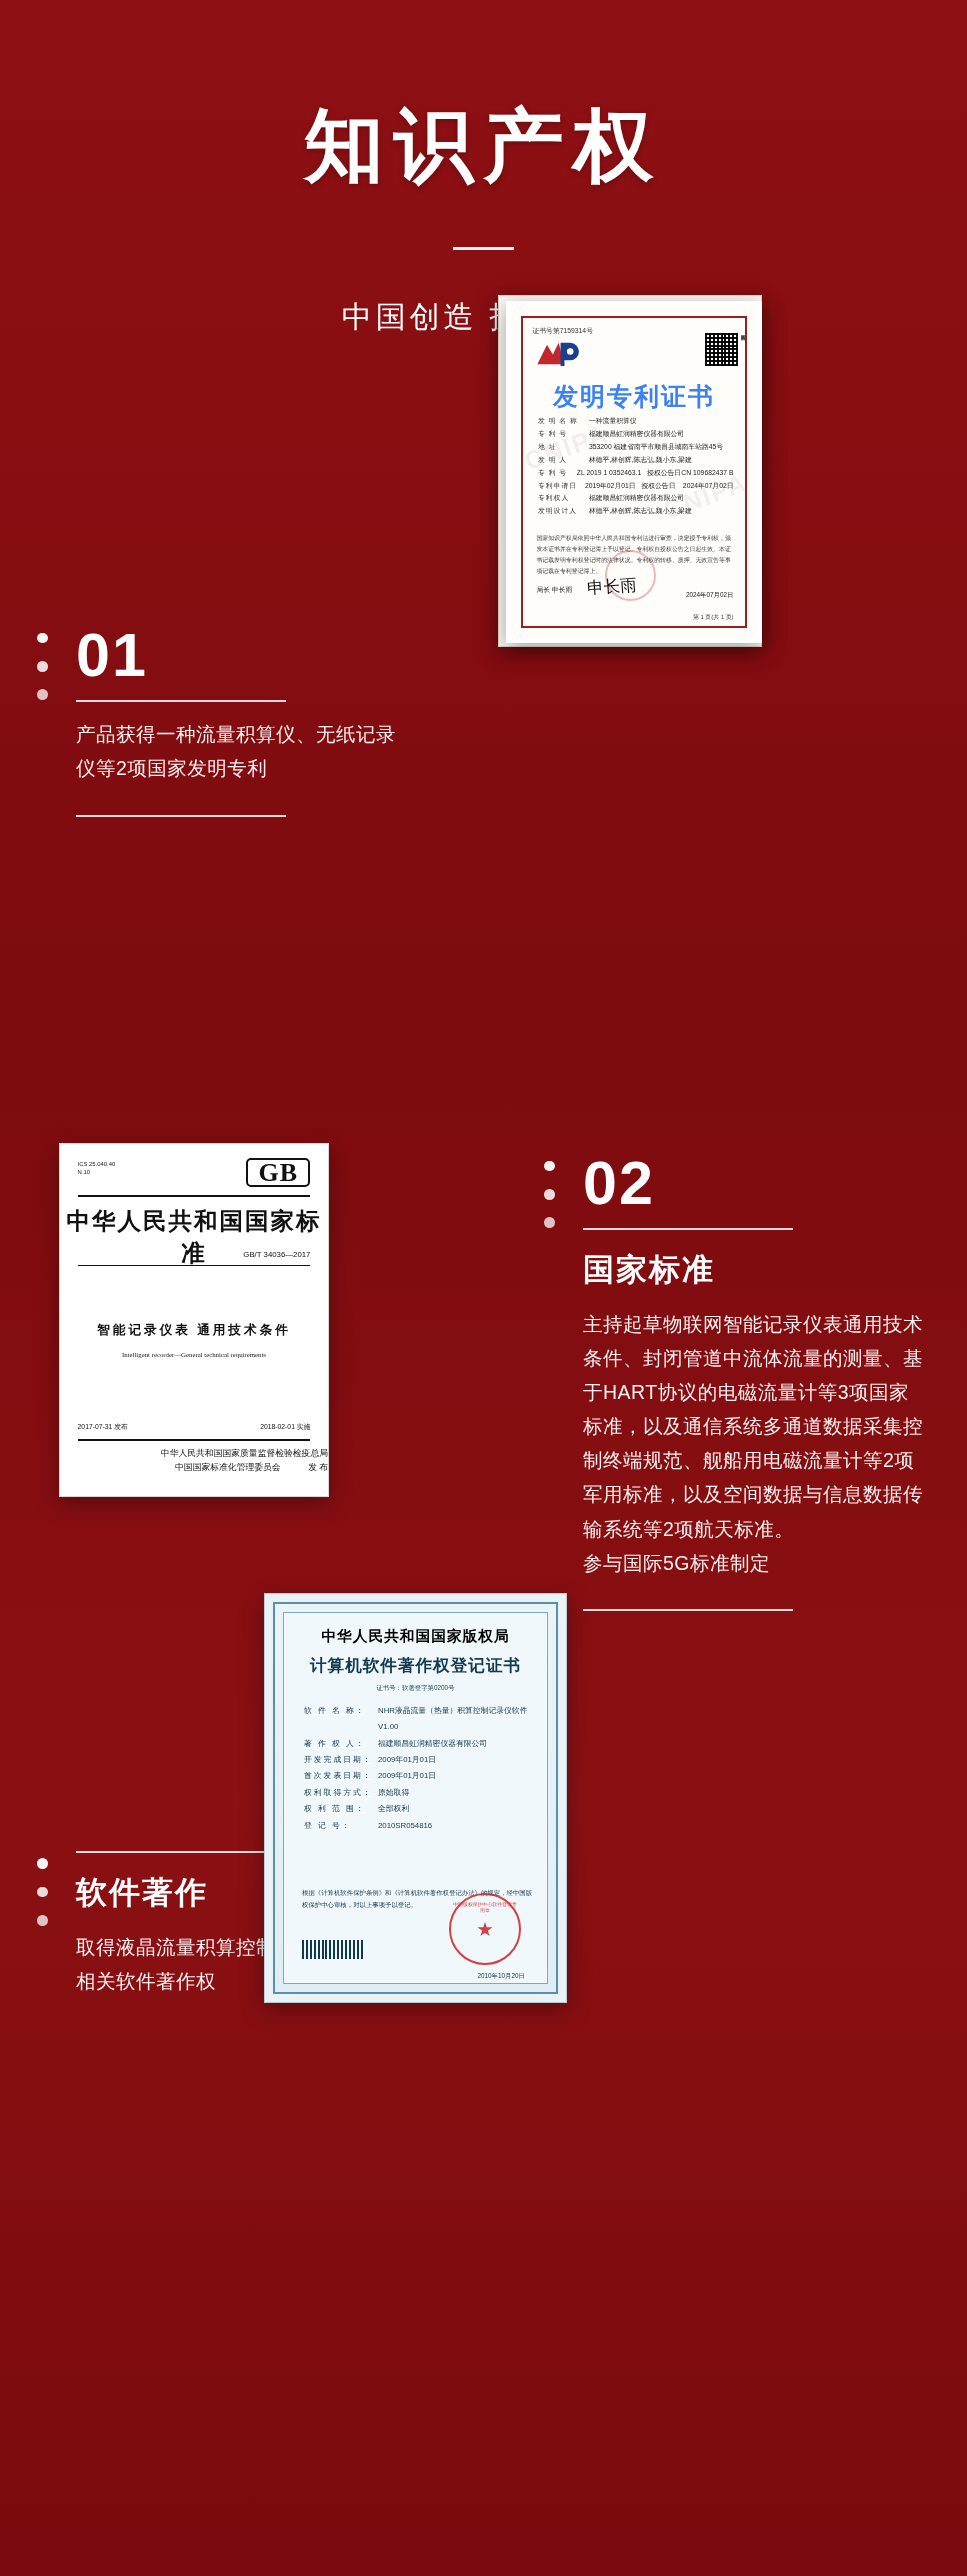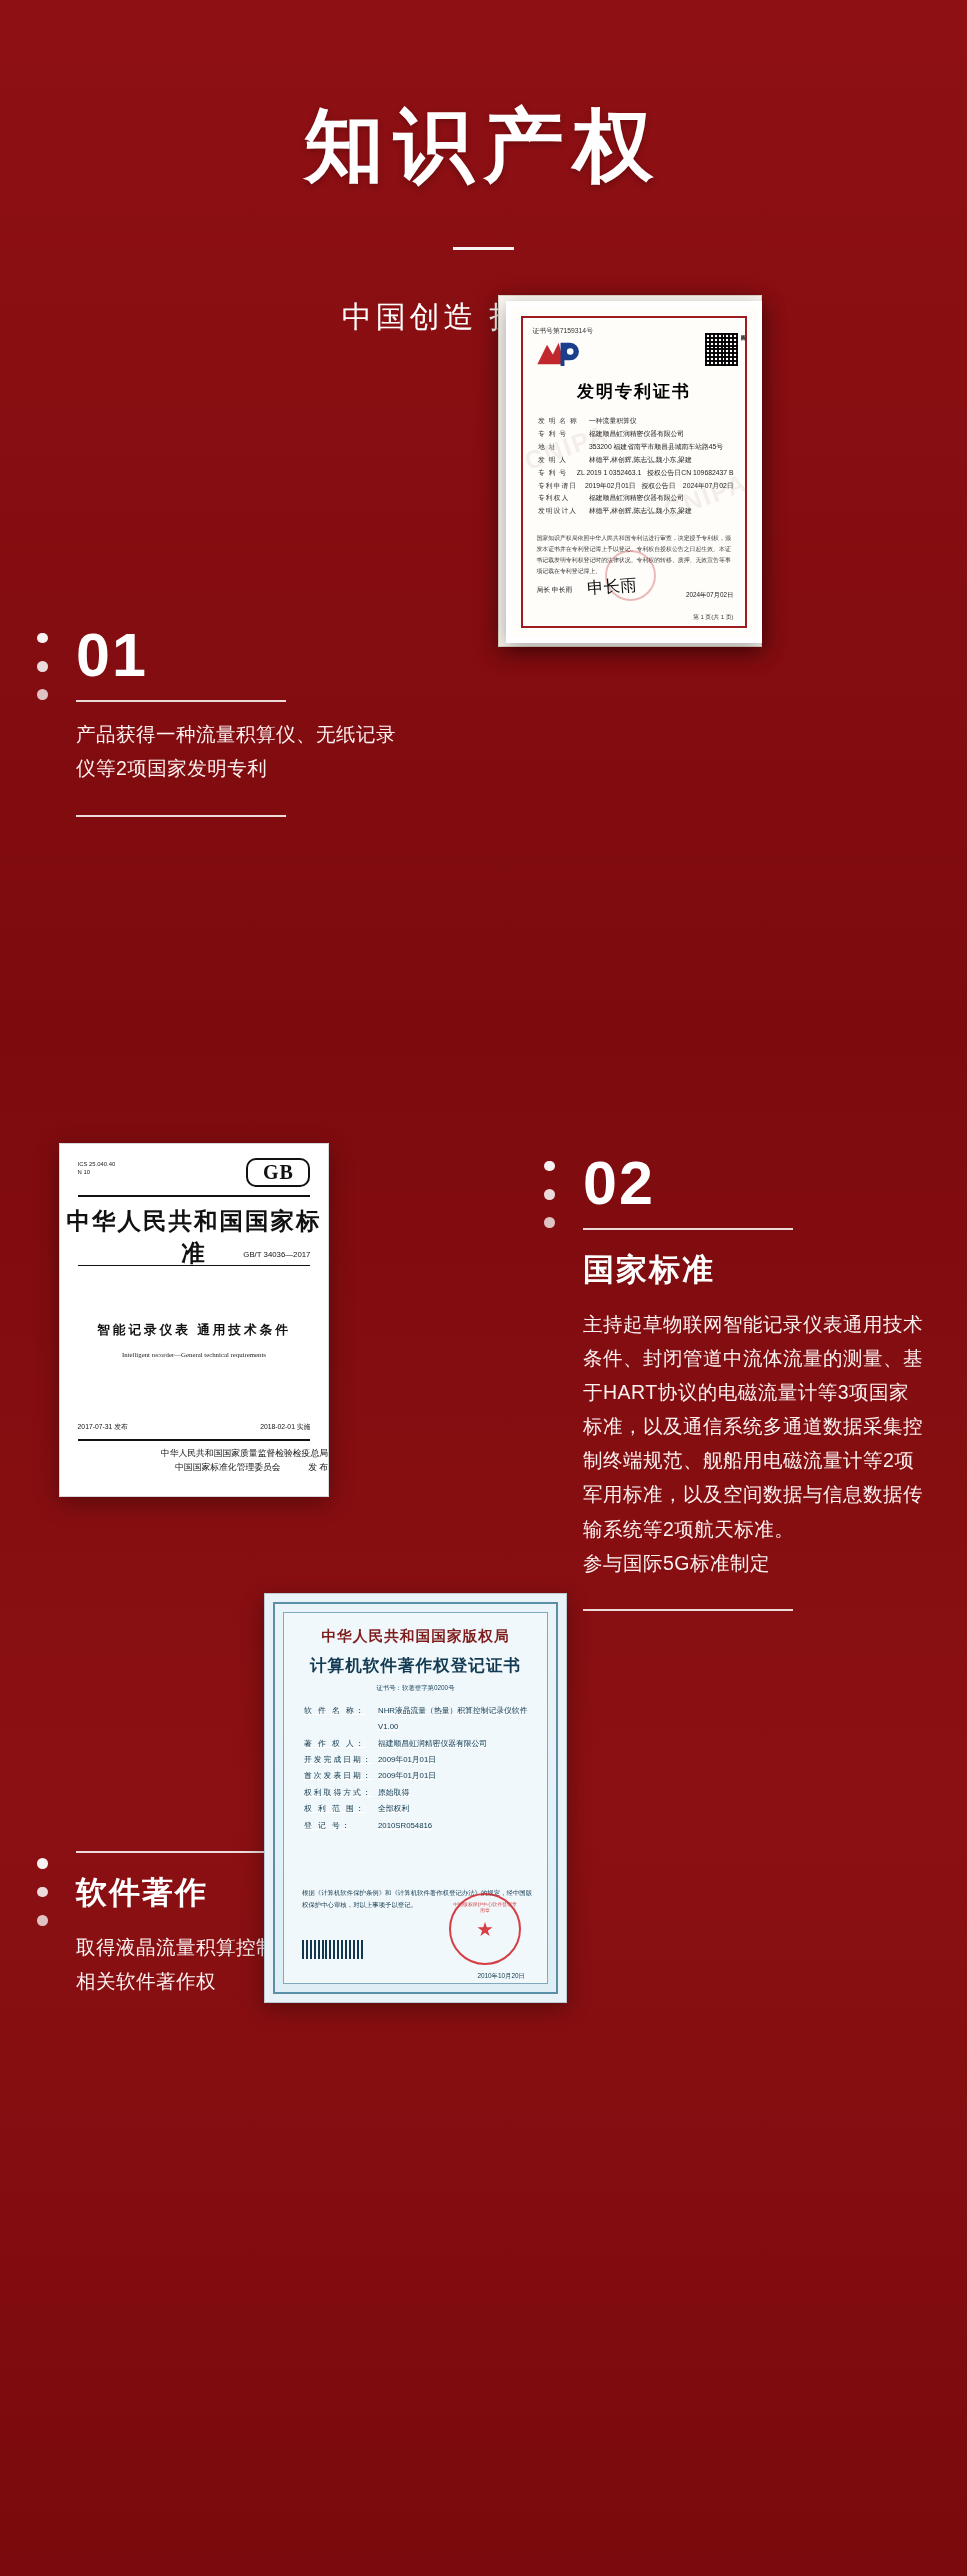--- a/index.html
+++ b/index.html
@@ -153,21 +153,21 @@
       repeating-linear-gradient(90deg,#111 0 2px, #fff 2px 3.9px);
     background-blend-mode: multiply;
   }
   .pat-qr-label {
     position: absolute; right: 11.7px; top: 25.4px;
     font-size: 4.9px; color: #444; writing-mode: vertical-rl;
   }
   .pat-title {
     position: absolute; left: 0; right: 0; top: 74px;
     text-align: center;
-    font-size: 17px; font-weight: bold; color: #000000;
+    font-size: 25px; font-weight: bold; color: #3b82f6;
     letter-spacing: 2px;
   }
   .pat-fields {
     position: absolute; left: 27px; top: 109px; right: 23.5px;
   }
   .pat-row {
     display: flex;
     font-size: 6.8px;
     color: #222;
     line-height: 1.9;
@@ -209,22 +209,22 @@
     background: #ffffff;
     border: 1px solid #d8d8d8;
   }
   .gb-code-tl {
     position: absolute; left: 17.6px; top: 15.6px; font-size: 5.9px; color: #222; line-height:1.5;
   }
   .gb-logo {
     position: absolute; right: 17.6px; top: 13.7px;
     width: 64px; height: 29px;
     border: 2px solid #111;
-    border-radius: 10px;
-    font-size: 20px; font-weight: bold; color: #111;
+    border-radius: 5px;
+    font-size: 26px; font-weight: bold; color: #111;
     text-align: center; line-height: 25.4px;
     letter-spacing: 1px;
     font-family: "Liberation Serif", serif;
   }
   .gb-hr {
     position: absolute; left: 17.6px; right: 17.6px; height: 2px; background: #111;
   }
   .gb-cn-title {
     position: absolute; left: 0; right: 0; top: 61px;
     text-align: center; font-size: 23.5px; font-weight: bold; color: #111;
@@ -268,21 +268,21 @@
     border: 2.9px solid #5a8fa8;
     background: linear-gradient(180deg,#eaf4f8,#dfeef4);
   }
   .soft-frame-in {
     position: absolute; left: 17.6px; top: 17.6px; right: 17.6px; bottom: 17.6px;
     border: 1px solid #7fa9bd;
     background: #f1f8fb;
   }
   .soft-h1 {
     position: absolute; left: 0; right: 0; top: 33px;
-    text-align: center; font-size: 14.7px; font-weight: bold; color: #7f1d1d;
+    text-align: center; font-size: 14.7px; font-weight: bold; color: #000000;
     letter-spacing: 1px;
   }
   .soft-h2 {
     position: absolute; left: 0; right: 0; top: 61px;
     text-align: center; font-size: 16.6px; font-weight: bold; color: #123a52;
     letter-spacing: 1px;
   }
   .soft-certno {
     position: absolute; left: 0; right: 0; top: 90px;
     text-align: center; font-size: 6.4px; color: #1d4a63;

